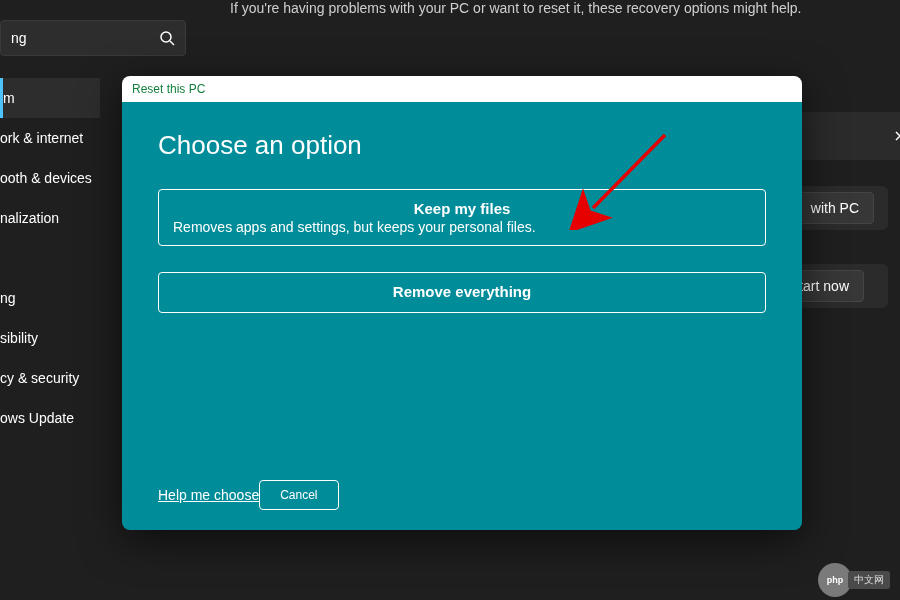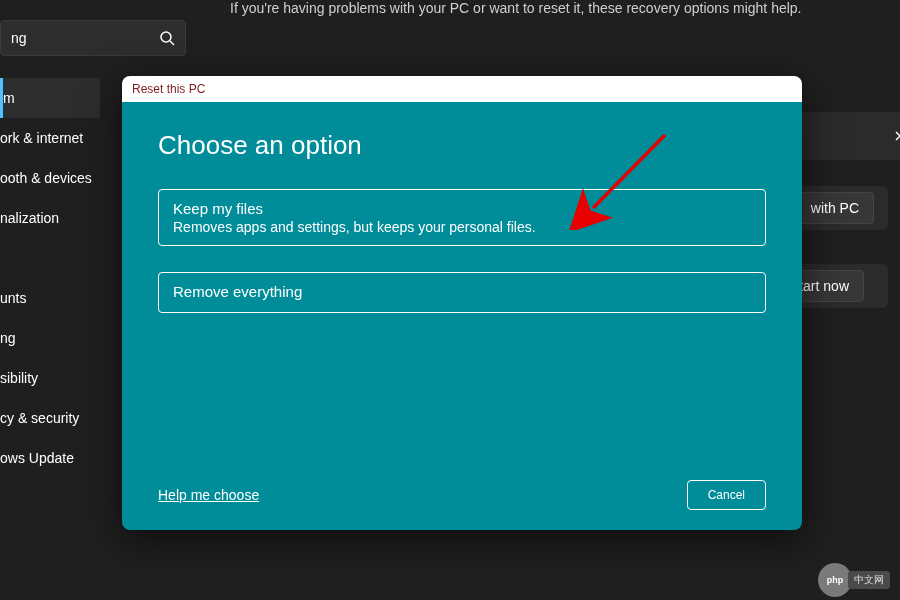--- a/index.html
+++ b/index.html
@@ -14,27 +14,27 @@
   
   .main { position: absolute; left: 200px; top: 0; width: 700px; }
   .intro-text { color: #cfcfcf; font-size: 14px; margin: 0 0 20px 30px; }
   .card { background: #2b2b2b; border-radius: 6px; margin: 0 12px 10px 30px; padding: 14px 18px; display: flex; align-items: center; color: #fff; font-size: 14px; position: relative; }
   .card .icon { width: 20px; height: 20px; margin-right: 20px; }
   .card .chevron { position: absolute; right: 14px; top: 50%; transform: translateY(-50%); color: #fff; }
   .card-1 { margin-top: 56px; }
 
   
   .dialog { position: absolute; left: 122px; top: 76px; width: 680px; height: 454px; border-radius: 8px; overflow: hidden; box-shadow: 0 10px 40px rgba(0,0,0,0.6); }
-  .dialog-titlebar { background: #fff; color: #7f1d1d; font-size: 12px; padding: 6px 10px; height: 26px; }
+  .dialog-titlebar { background: #fff; color: #15803d; font-size: 12px; padding: 6px 10px; height: 26px; }
   .dialog-body { background: #008c99; width: 100%; height: calc(100% - 26px); padding: 28px 36px 20px 36px; color: #fff; position: relative; }
   .dialog-heading { font-size: 26px; font-weight: 400; margin-bottom: 28px; }
   .option { border: 1.5px solid #fff; border-radius: 4px; padding: 10px 14px; margin-bottom: 26px; cursor: pointer; }
-  .option-title { font-weight: 400; font-size: 15px; margin-bottom: 2px; }
+  .option-title { font-weight: 700; font-size: 15px; margin-bottom: 2px; text-align: center; }
   .option-desc { font-size: 14px; font-weight: 400; }
-  .dialog-footer { position: absolute; bottom: 20px; left: 36px; right: 36px; display: flex; justify-content: space-between; align-items: center; }
+  .dialog-footer { position: absolute; bottom: 20px; left: 36px; right: 36px; display: flex; align-items: center; }
   .help-link { color: #fff; font-size: 14px; text-decoration: underline; cursor: pointer; }
   .cancel-btn { border: 1.5px solid #fff; background: transparent; color: #fff; border-radius: 4px; padding: 7px 20px; font-size: 12px; cursor: pointer; }
 
   
   .arrow { position: absolute; left: 565px; top: 130px; pointer-events: none; }
 
   
   .watermark { position: absolute; right: 10px; bottom: 3px; display: flex; align-items: center; }
   .watermark .circle { width: 34px; height: 34px; border-radius: 50%; background: #7a7a7a; display: flex; align-items: center; justify-content: center; color: #fff; font-size: 9px; font-weight: bold; }
   .watermark .label { background: #4a4a4a; color: #ddd; font-size: 10px; padding: 2px 6px; border-radius: 3px; margin-left: -4px; }
@@ -62,23 +62,20 @@
       <span>ork &amp; internet</span>
     </div>
   <div class="nav-item">
       <span>ooth &amp; devices</span>
     </div>
   <div class="nav-item">
       <span>nalization</span>
     </div>
   <div class="nav-item">
       <span></span>
-    </div>
-  <div class="nav-item">
-      <span>unts</span>
     </div>
   <div class="nav-item">
       <span>ng</span>
     </div>
   <div class="nav-item">
       <span>sibility</span>
     </div>
   <div class="nav-item">
       <span>cy &amp; security</span>
     </div>

